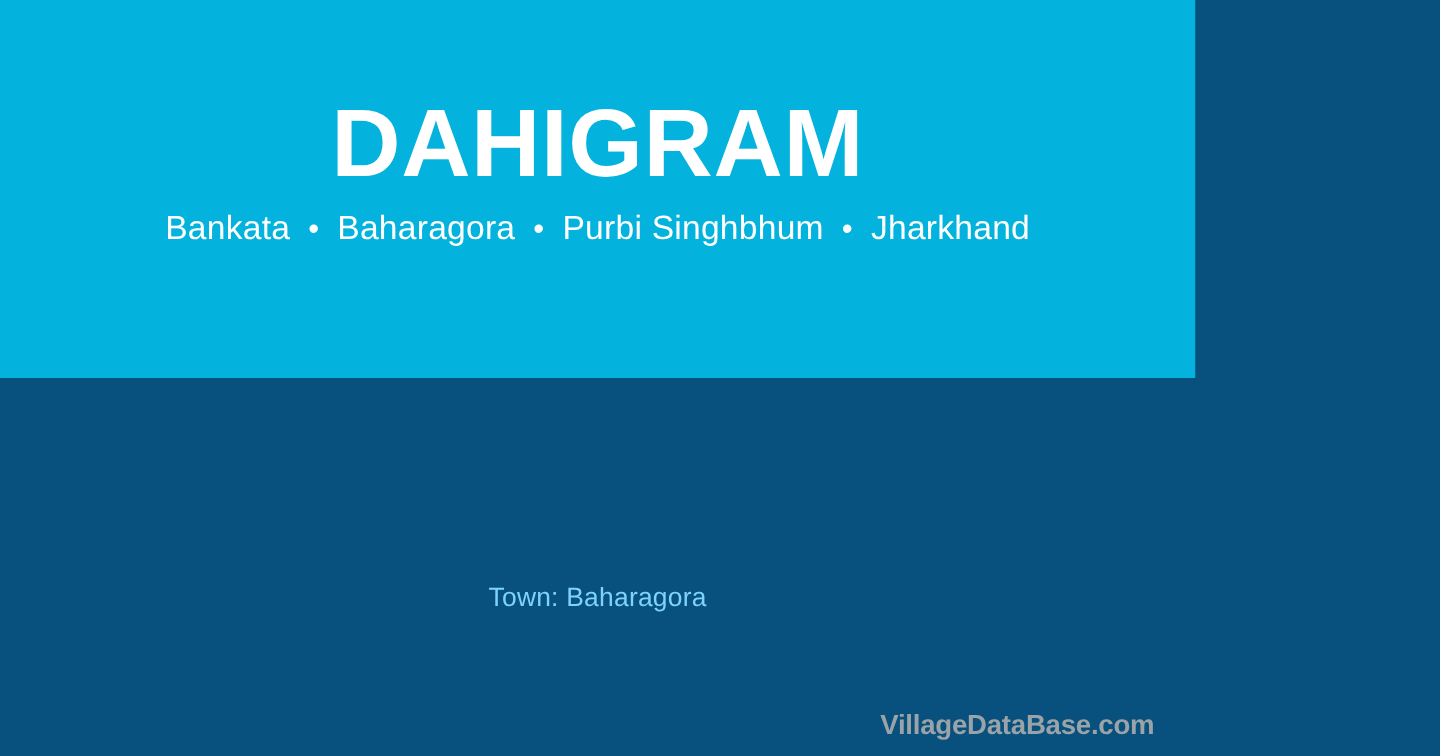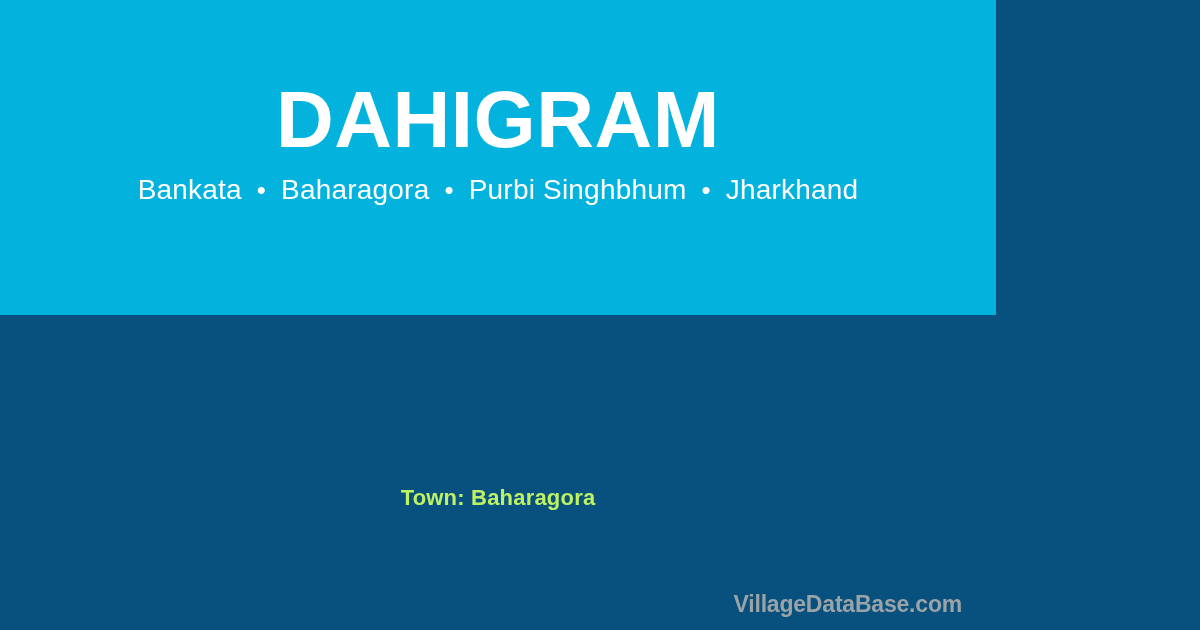--- a/index.html
+++ b/index.html
@@ -66,22 +66,22 @@
     position: relative;
   }
 
   .detail-line {
     position: absolute;
     top: 170px;
     left: 0;
     right: 0;
     text-align: center;
     font-size: 22px;
-    font-weight: 700;
-    color: #bef264;
+    font-weight: 400;
+    color: #7dd3fc;
     white-space: nowrap;
     letter-spacing: 0.2px;
   }
 
   .watermark {
     position: absolute;
     right: 34px;
     bottom: 12px;
     font-size: 23px;
     font-weight: 700;

